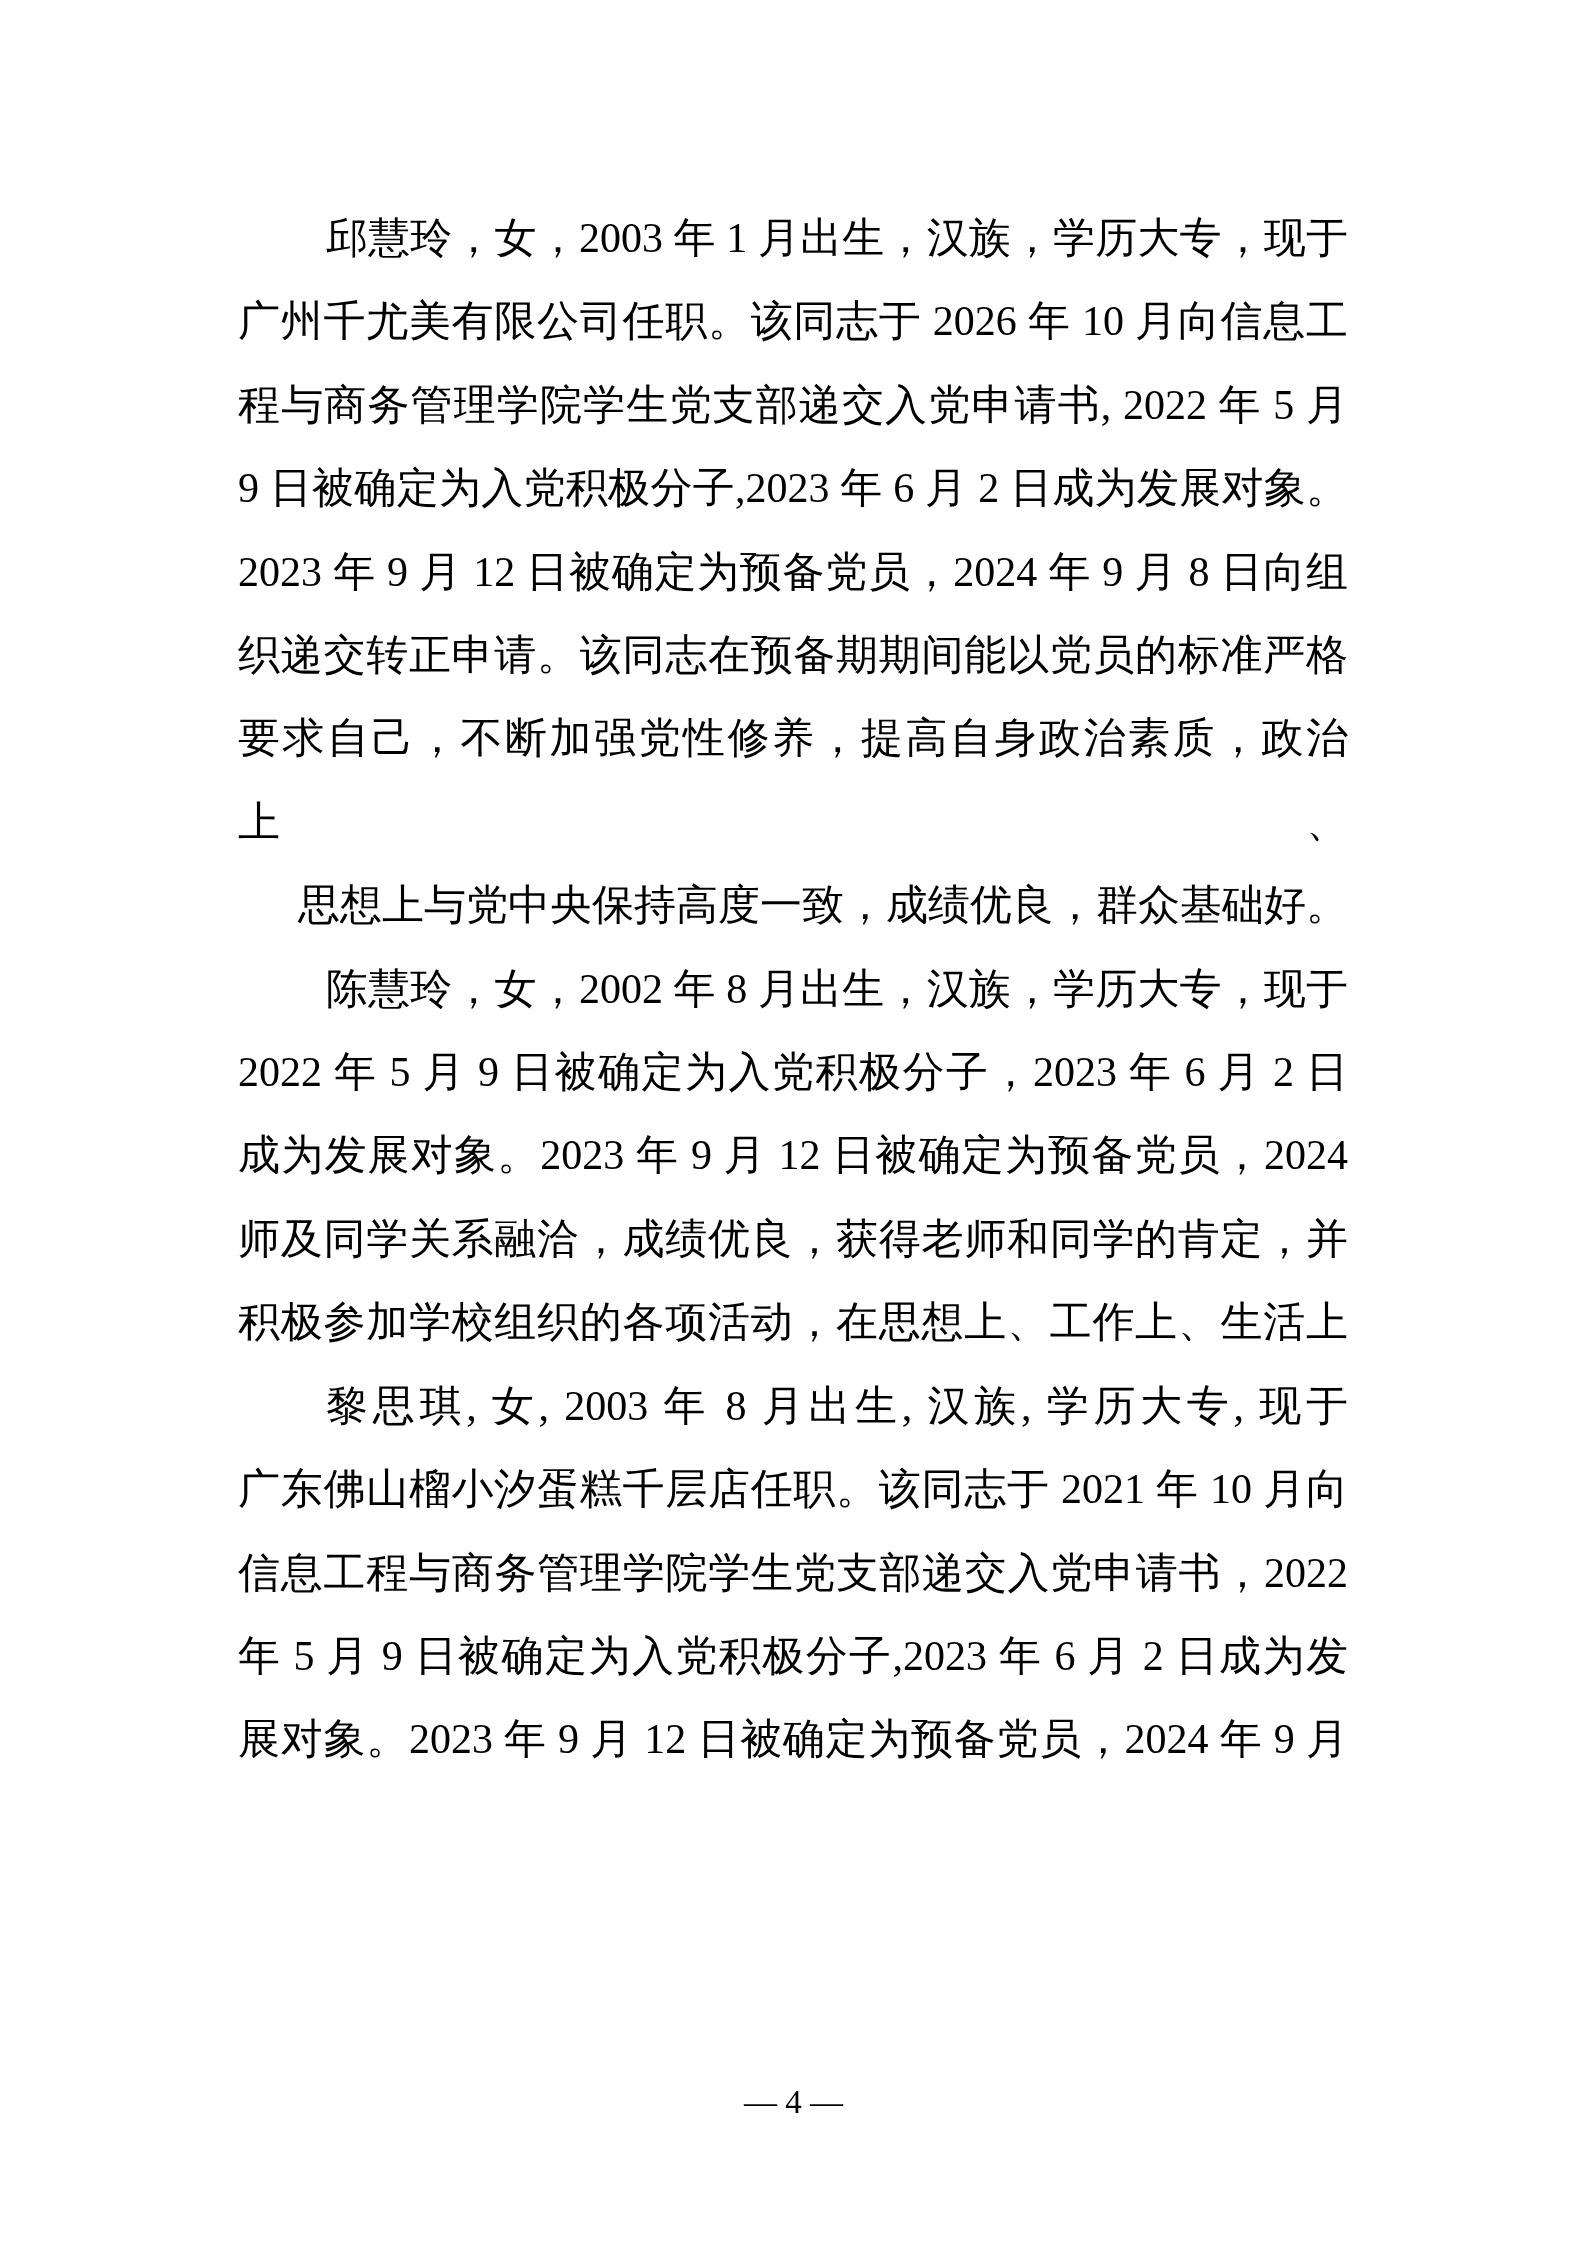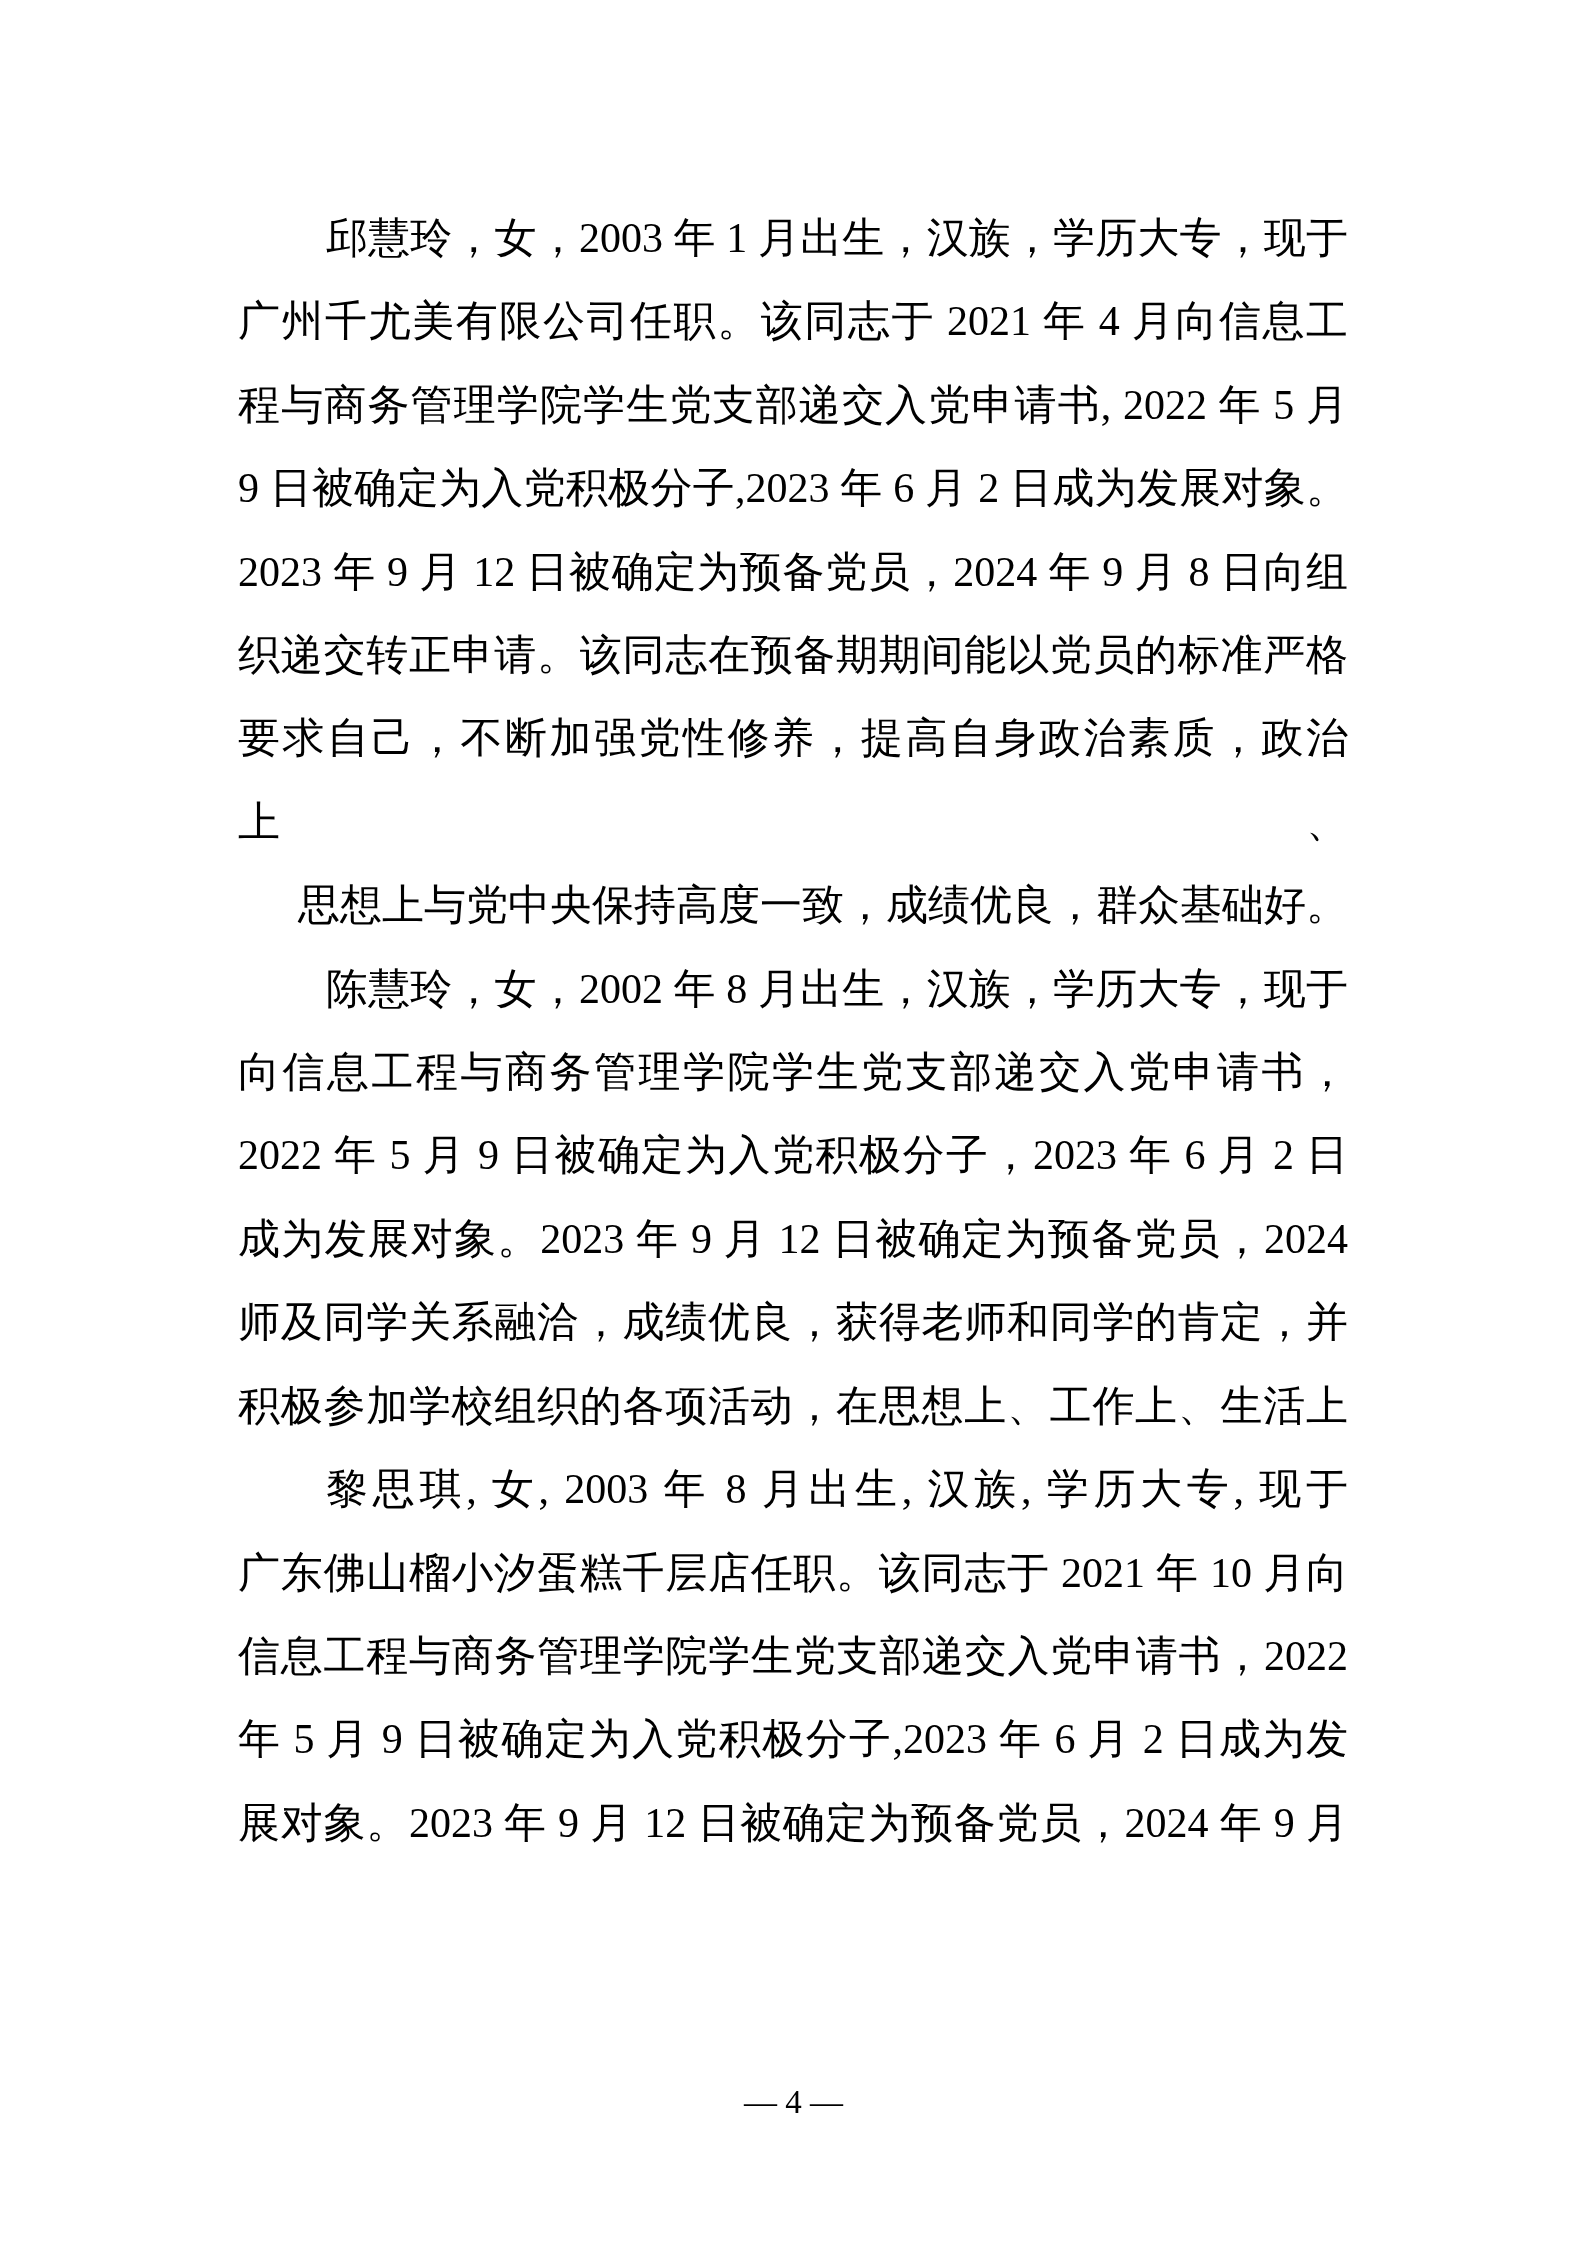--- a/index.html
+++ b/index.html
@@ -53,31 +53,30 @@
     color: #000000;
   }
 </style>
 </head>
 <body>
 
 <div class="page">
   <div class="doc-body">
       <div class="paragraph">
         <div class="line first just">邱慧玲，女，2003 年 1 月出生，汉族，学历大专，现于</div>
-        <div class="line just">广州千尤美有限公司任职。该同志于 2021 年 4 月向信息工</div>
+        <div class="line just">广州千尤美有限公司任职。该同志于 2026 年 10 月向信息工</div>
         <div class="line just">程与商务管理学院学生党支部递交入党申请书, 2022 年 5 月</div>
         <div class="line just">9 日被确定为入党积极分子,2023 年 6 月 2 日成为发展对象。</div>
         <div class="line just">2023 年 9 月 12 日被确定为预备党员，2024 年 9 月 8 日向组</div>
         <div class="line just">织递交转正申请。该同志在预备期期间能以党员的标准严格</div>
         <div class="line just">要求自己，不断加强党性修养，提高自身政治素质，政治上、</div>
         <div class="line">思想上与党中央保持高度一致，成绩优良，群众基础好。</div>
       </div>
       <div class="paragraph">
         <div class="line first just">陈慧玲，女，2002 年 8 月出生，汉族，学历大专，现于</div>
-        <div class="line just">向信息工程与商务管理学院学生党支部递交入党申请书，</div>
         <div class="line just">2022 年 5 月 9 日被确定为入党积极分子，2023 年 6 月 2 日</div>
         <div class="line just">成为发展对象。2023 年 9 月 12 日被确定为预备党员，2024</div>
         <div class="line just">师及同学关系融洽，成绩优良，获得老师和同学的肯定，并</div>
         <div class="line just">积极参加学校组织的各项活动，在思想上、工作上、生活上</div>
       </div>
       <div class="paragraph">
         <div class="line first just">黎思琪, 女, 2003 年 8 月出生, 汉族, 学历大专, 现于</div>
         <div class="line just">广东佛山榴小汐蛋糕千层店任职。该同志于 2021 年 10 月向</div>
         <div class="line just">信息工程与商务管理学院学生党支部递交入党申请书，2022</div>
         <div class="line just">年 5 月 9 日被确定为入党积极分子,2023 年 6 月 2 日成为发</div>

